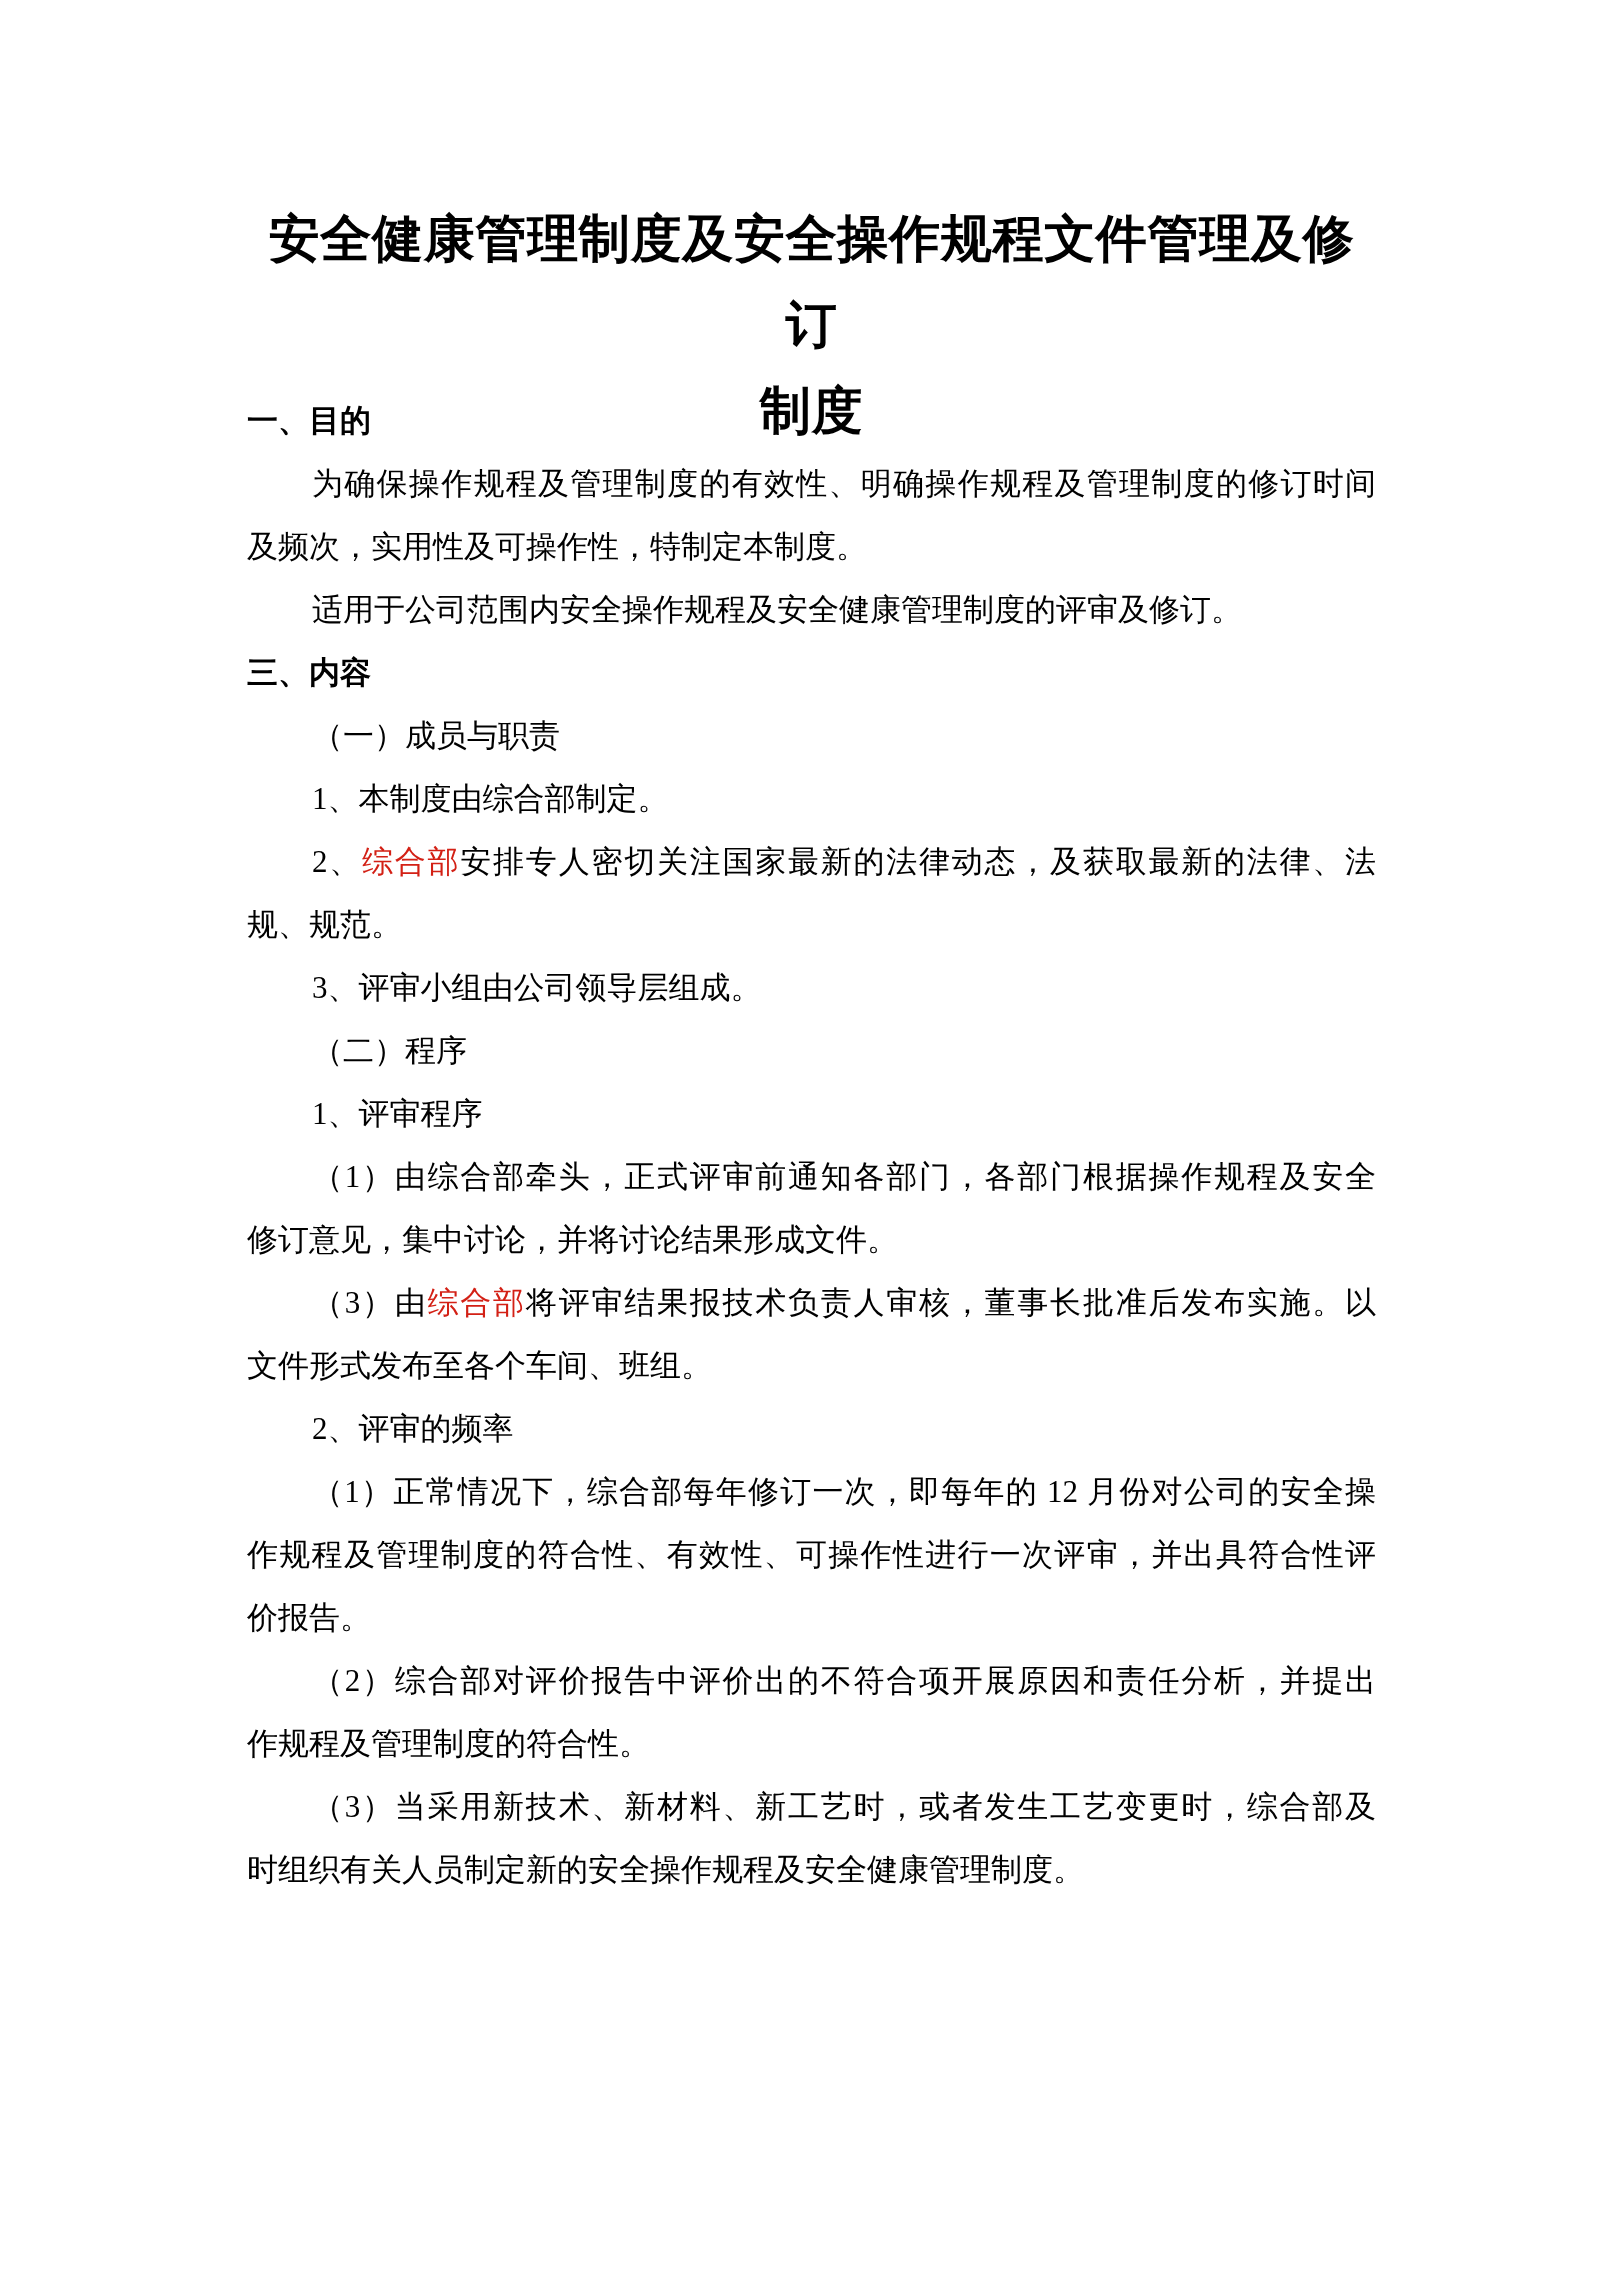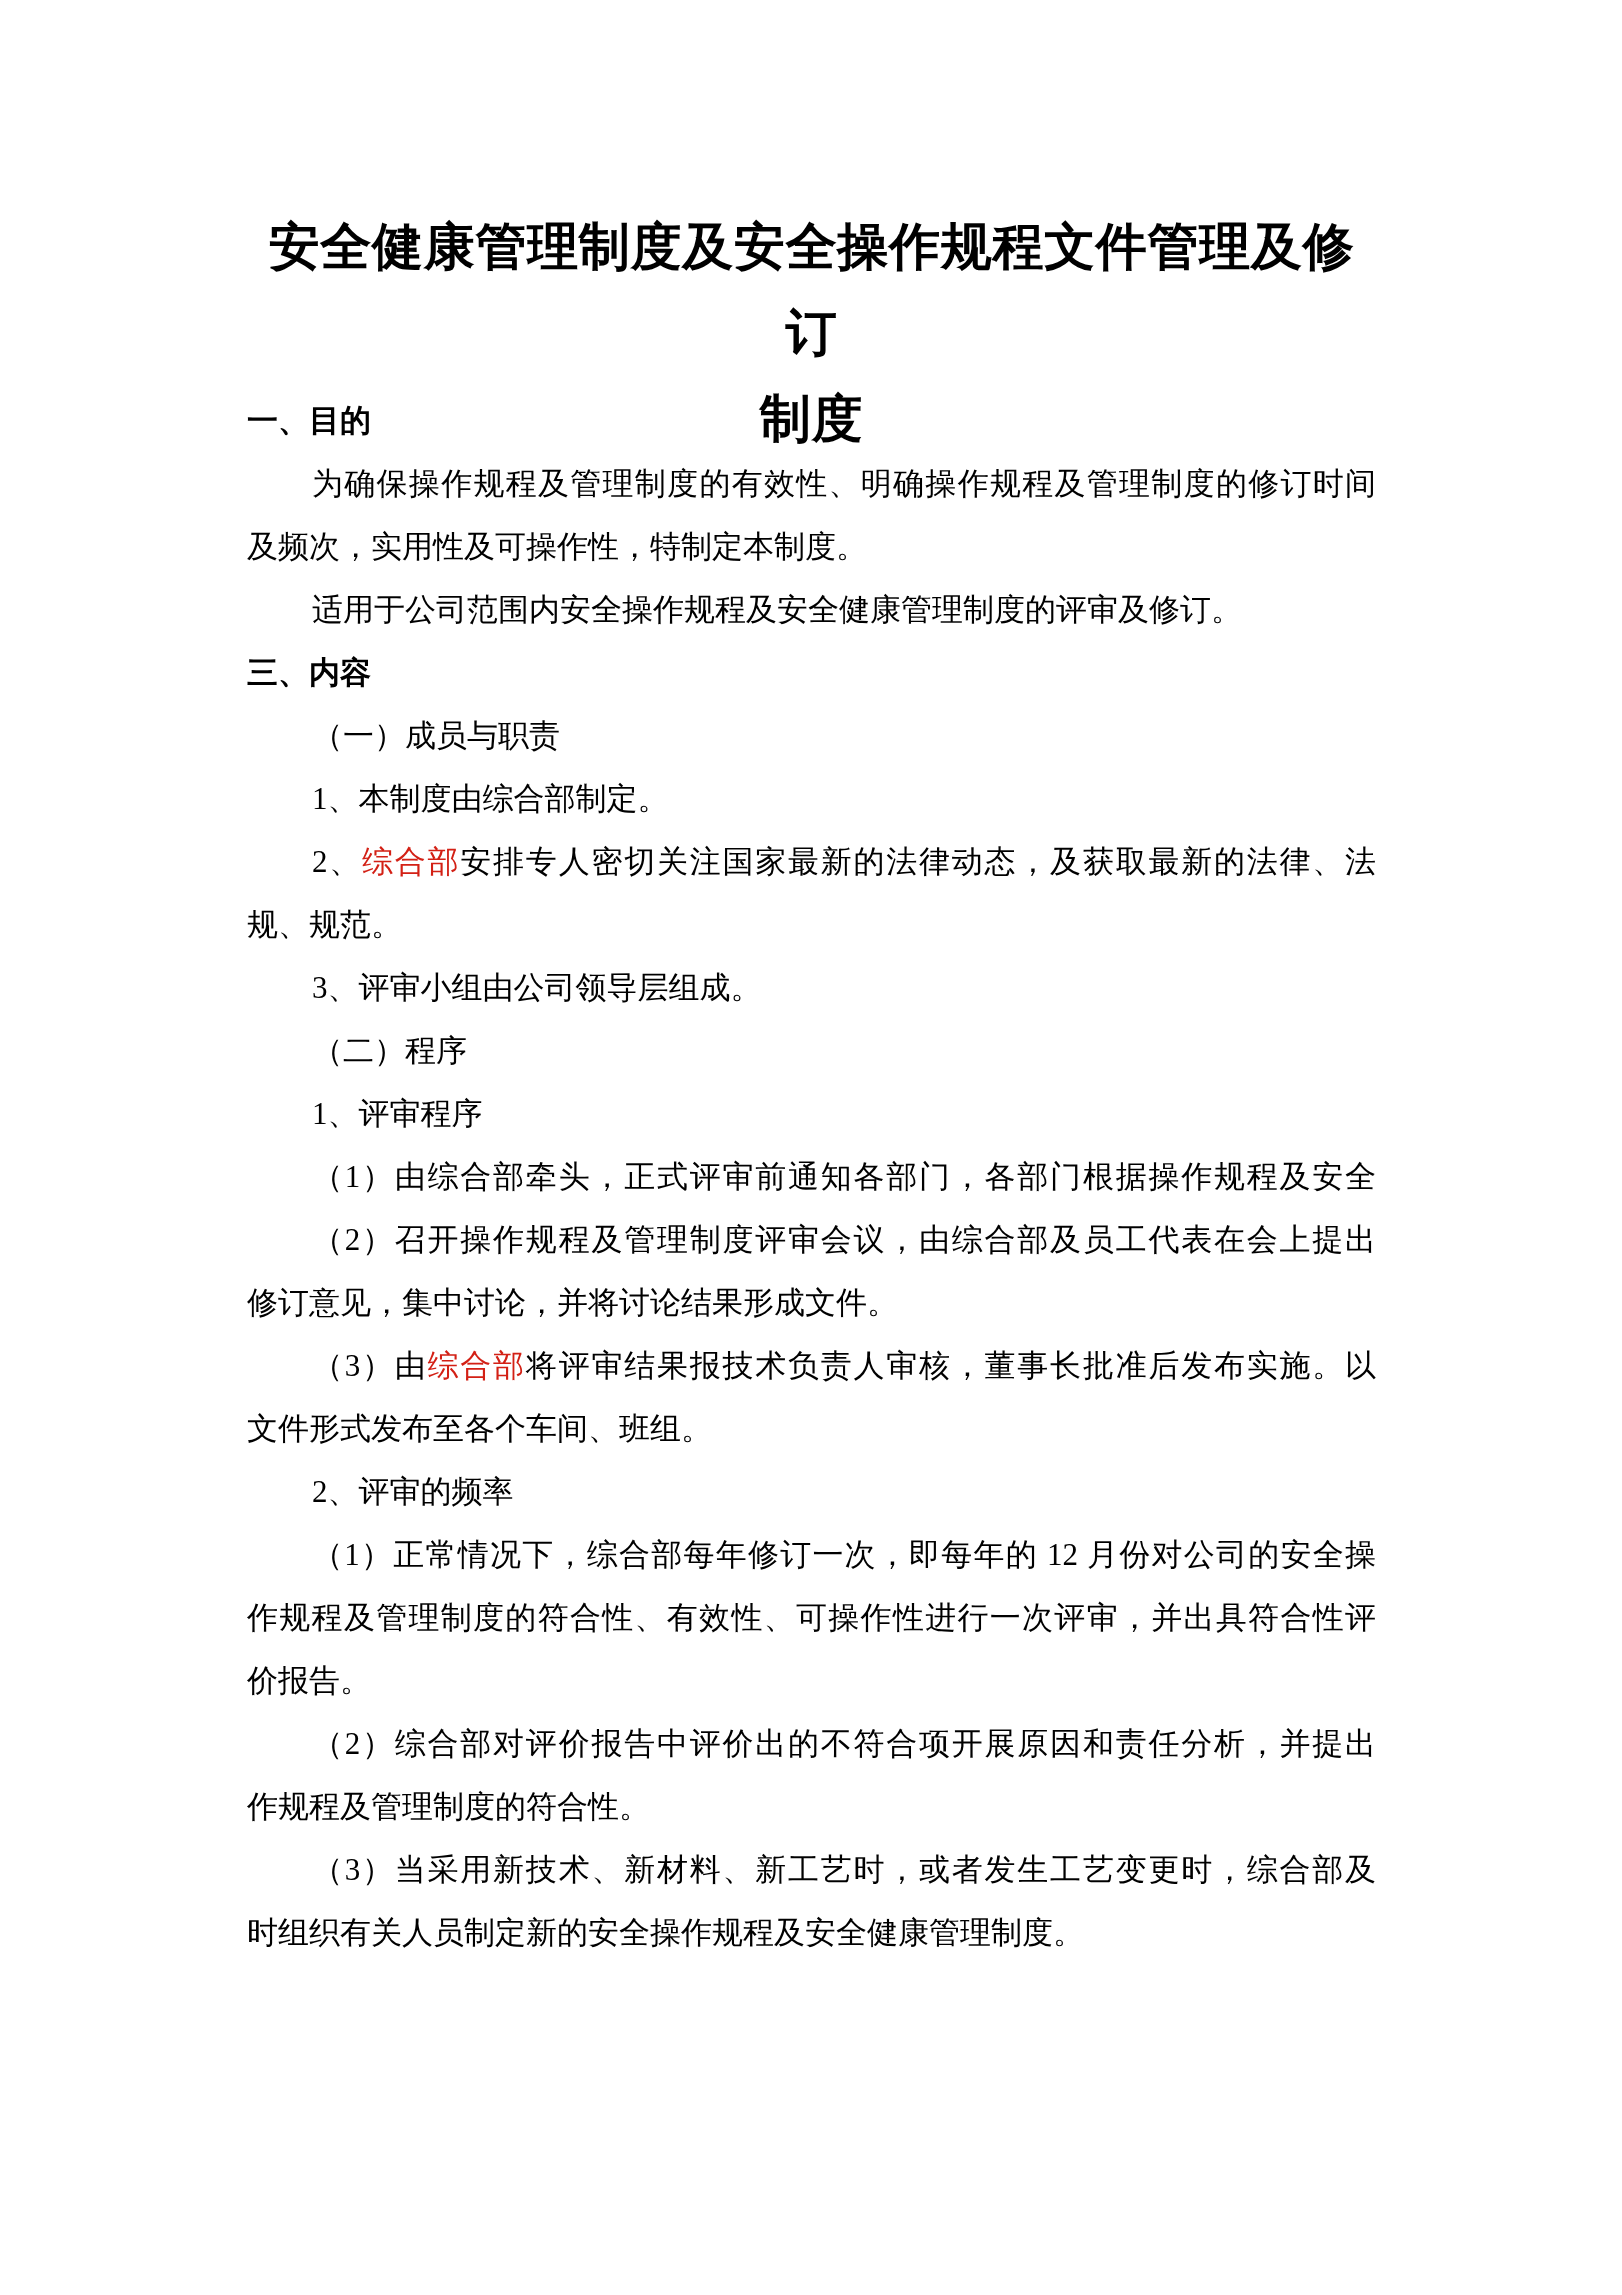--- a/index.html
+++ b/index.html
@@ -17,21 +17,21 @@
   .page {
     position: absolute;
     top: 0; left: 0;
     width: 1623px;
     height: 2295px;
     background: #ffffff;
     overflow: hidden;
   }
   .title-block {
     position: absolute;
-    top: 204px;
+    top: 196px;
     left: 247px;
     width: 1129px;
     text-align: center;
     font-size: 51px;
     font-weight: bold;
     line-height: 86px;
     letter-spacing: 0.7px;
   }
   .content {
     position: absolute;
@@ -74,21 +74,20 @@
       <div class="line indent"><span>适用于公司范围内安全操作规程及安全健康管理制度的评审及修订。</span></div>
       <div class="line bold"><span>三、内容</span></div>
       <div class="line indent"><span>（一）成员与职责</span></div>
       <div class="line indent"><span>1、本制度由综合部制定。</span></div>
       <div class="line indent fill"><span>2、</span><span class="red">综合部</span><span>安排专人密切关注国家最新的法律动态，及获取最新的法律、法</span></div>
       <div class="line"><span>规、规范。</span></div>
       <div class="line indent"><span>3、评审小组由公司领导层组成。</span></div>
       <div class="line indent"><span>（二）程序</span></div>
       <div class="line indent"><span>1、评审程序</span></div>
       <div class="line indent fill"><span>（1）由综合部牵头，正式评审前通知各部门，各部门根据操作规程及安全</span></div>
-      <div class="line indent fill"><span>（2）召开操作规程及管理制度评审会议，由综合部及员工代表在会上提出</span></div>
       <div class="line"><span>修订意见，集中讨论，并将讨论结果形成文件。</span></div>
       <div class="line indent fill"><span>（3）由</span><span class="red">综合部</span><span>将评审结果报技术负责人审核，董事长批准后发布实施。以</span></div>
       <div class="line"><span>文件形式发布至各个车间、班组。</span></div>
       <div class="line indent"><span>2、评审的频率</span></div>
       <div class="line indent fill"><span>（1）正常情况下，综合部每年修订一次，即每年的 12 月份对公司的安全操</span></div>
       <div class="line fill"><span>作规程及管理制度的符合性、有效性、可操作性进行一次评审，并出具符合性评</span></div>
       <div class="line"><span>价报告。</span></div>
       <div class="line indent fill"><span>（2）综合部对评价报告中评价出的不符合项开展原因和责任分析，并提出</span></div>
       <div class="line"><span>作规程及管理制度的符合性。</span></div>
       <div class="line indent fill"><span>（3）当采用新技术、新材料、新工艺时，或者发生工艺变更时，综合部及</span></div>

